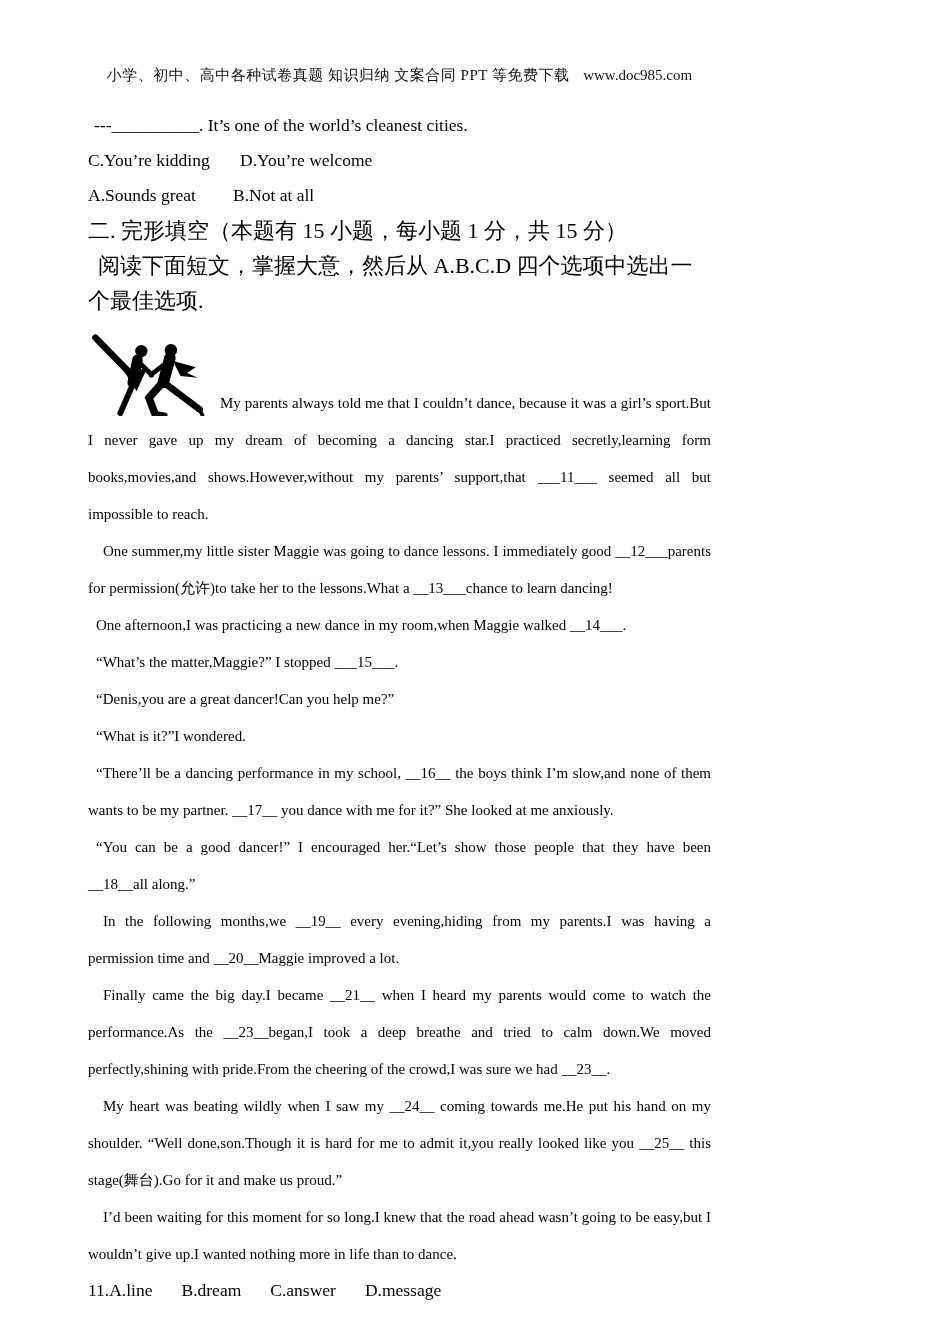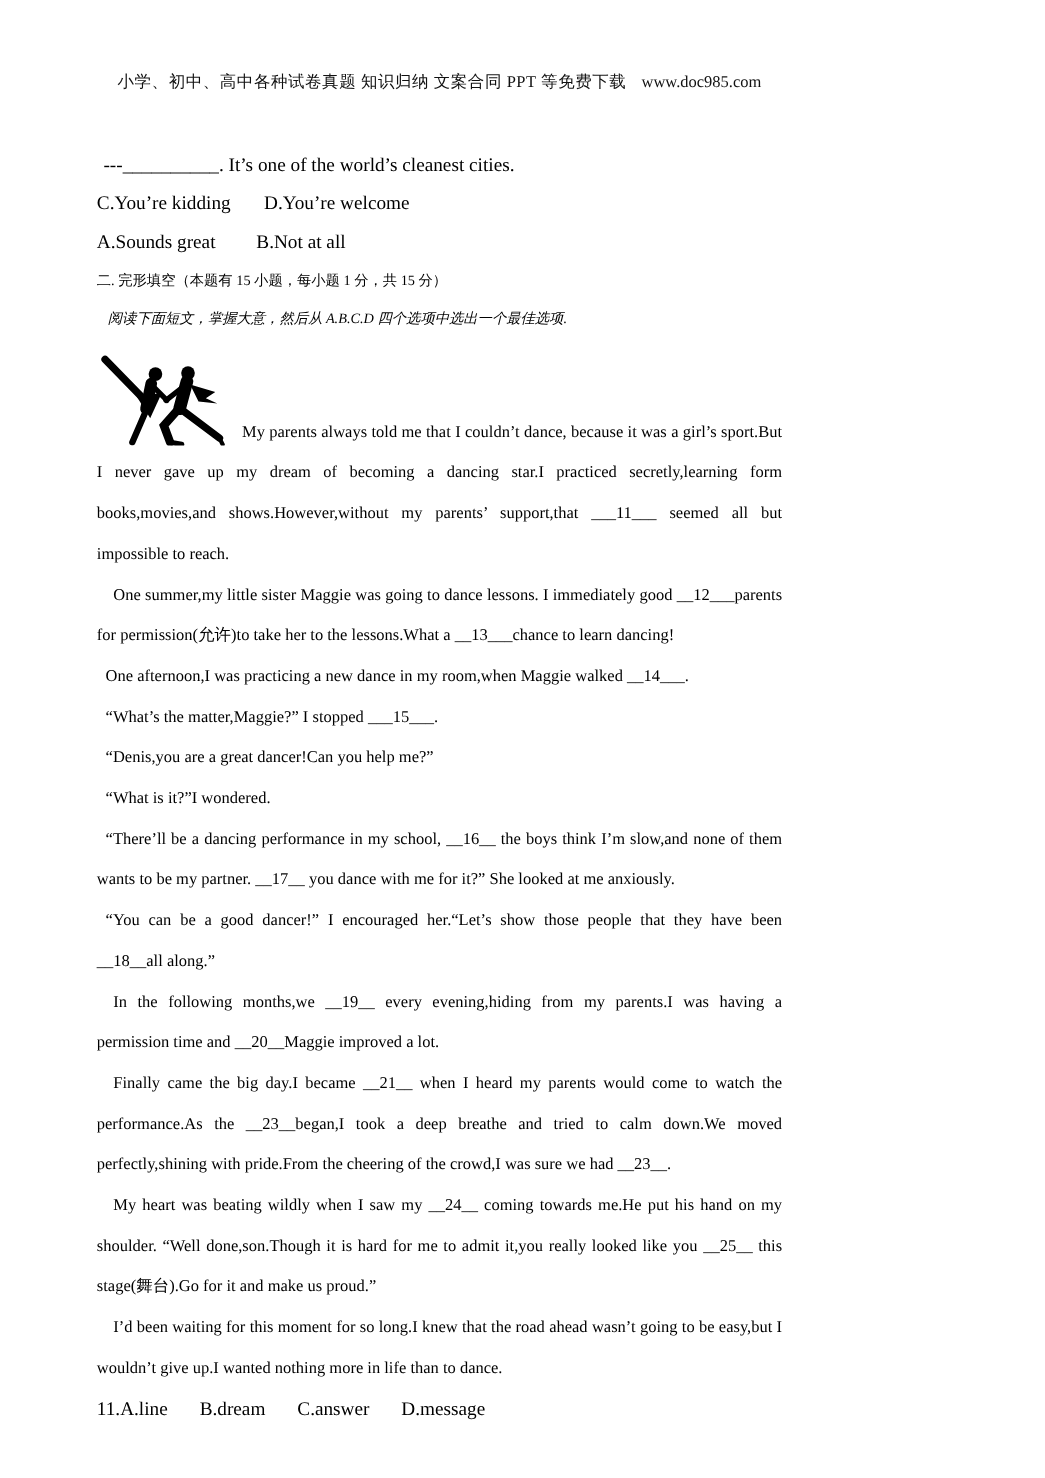--- a/index.html
+++ b/index.html
@@ -18,31 +18,31 @@
     text-align: center;
     font-size: 15px;
     line-height: 22px;
     color: #111111;
     white-space: nowrap;
   }
   .doc-header .hdr-cn { letter-spacing: 0.5px; }
   .doc-header .hdr-url { margin-left: 10px; }
 
   .q10 {
-    margin-top: 46px;
+    margin-top: 22px;
     font-size: 17.5px;
     line-height: 35px;
   }
   .q10 .stem { text-indent: 6px; }
   .opt-row { display: flex; }
   .opt-row .colA { display: inline-block; width: 145px; }
   .opt-row .colC { display: inline-block; width: 152px; }
 
-  .section-block { font-size: 13px; line-height: 35px; }
-  .section-block .instruction { text-indent: 10px; font-style: italic; }
+  .section-block { font-size: 22px; line-height: 35px; }
+  .section-block .instruction { text-indent: 10px; }
 
   .passage {
     margin-top: 14px;
     font-size: 15px;
     line-height: 37px;
     text-align: justify;
   }
   .passage p { margin: 0; }
   .p-first { text-indent: 0; }
   .p-indent { text-indent: 15px; }

